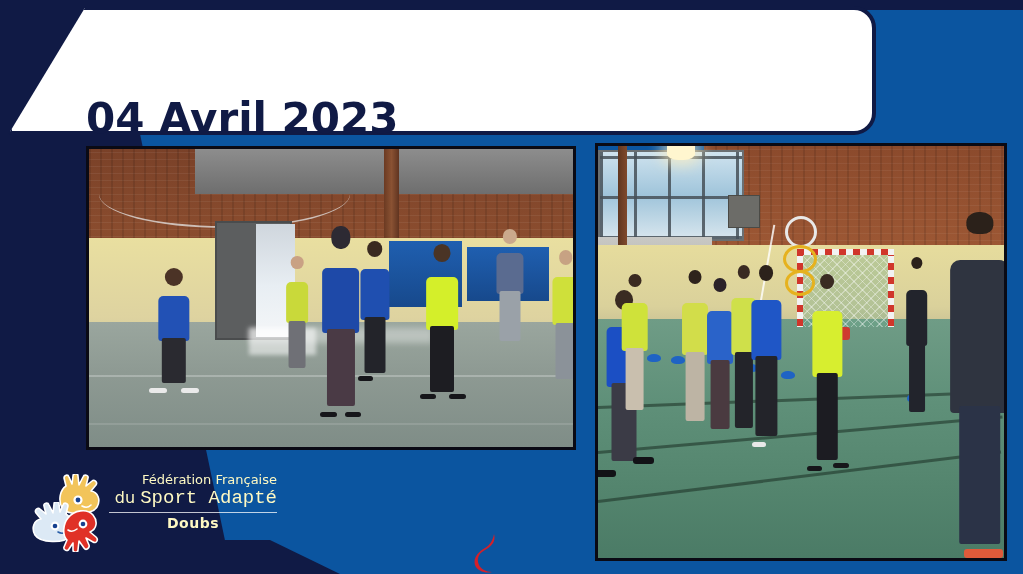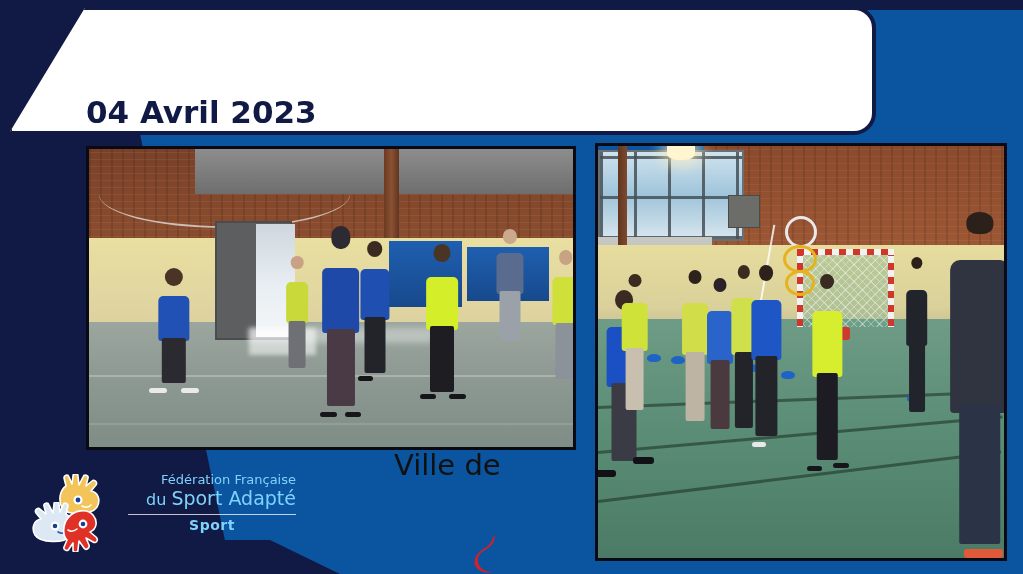--- a/index.html
+++ b/index.html
@@ -41,21 +41,21 @@
     box-sizing:border-box;
   }
   .title-main{
     position:absolute;left:52px;top:4px;
     font-size:57px;font-weight:bold;color:#101a45;
     letter-spacing:-0.5px;white-space:nowrap;
     font-family:"DejaVu Sans",sans-serif;
   }
   .title-date{
     position:absolute;left:74px;top:84px;
-    font-size:31px;font-weight:bold;color:#101a45;
+    font-size:42px;font-weight:bold;color:#101a45;
     white-space:nowrap;
     font-family:"DejaVu Sans",sans-serif;
   }
 
   
   .photo{
     position:absolute;
     border:3px solid #0a0a14;
     box-sizing:border-box;
     overflow:hidden;
@@ -139,27 +139,27 @@
     border-radius:50%;background:#3a2b22;}
   .p-torso{position:absolute;left:50%;transform:translateX(-50%);border-radius:5px 5px 3px 3px;}
   .p-legs{position:absolute;left:50%;transform:translateX(-50%);background:#2a2a30;border-radius:2px;}
   .p-shoe{position:absolute;height:5px;border-radius:3px;background:#16161a;}
 
   
   .ffsa{position:absolute;left:30px;top:470px;width:250px;height:85px;}
   .ffsa-hands{position:absolute;left:0;top:4px;width:78px;height:78px;}
   .hand{position:absolute;}
   .hand svg{display:block;}
-  .ffsa-text{position:absolute;left:98px;top:2px;width:168px;color:#7dd3fc;}
+  .ffsa-text{position:absolute;left:79px;top:2px;width:168px;color:#fef9c3;}
   .ffsa-l1{font-size:13px;text-align:right;line-height:16px;
     font-family:"DejaVu Sans",sans-serif;}
   .ffsa-l2{font-size:13px;text-align:right;line-height:20px;
     font-family:"DejaVu Sans",sans-serif;}
   .ffsa-l2 .small{font-size:16px;}
-  .ffsa-l2 .big{font-size:19px;}
+  .ffsa-l2 .big{font-size:19px;font-family:Liberation Mono, monospace;}
   .ffsa-rule{margin:3px 0 2px 0;height:1px;background:rgba(255,255,255,.75);}
   .ffsa-doubs{font-size:14px;font-weight:bold;text-align:center;letter-spacing:.5px;
     font-family:"DejaVu Sans",sans-serif;}
 
   
   .besancon{position:absolute;left:282px;top:448px;width:300px;height:110px;}
   .ville-de{position:absolute;left:112px;top:0px;font-size:29px;color:#111111;
     font-family:"DejaVu Sans",sans-serif;}
   .bsc{position:absolute;left:0px;top:28px;font-size:61px;color:#111111;
     letter-spacing:-1px;font-family:"DejaVu Sans",sans-serif;white-space:nowrap;}
@@ -375,26 +375,25 @@
           <circle cx="23" cy="16" r="4.4" fill="#ffffff"></circle>
           <circle cx="23" cy="16" r="2.3" fill="#17418f"></circle>
           <path d="M17 21 q-5 4 -9 1" stroke="#ffffff" stroke-width="1.6" fill="none" stroke-linecap="round"></path>
         </svg>
       </span>
     </div>
     <div class="ffsa-text">
       <div class="ffsa-l1">Fédération Française</div>
       <div class="ffsa-l2"><span class="small">du </span><span class="big">Sport Adapté</span></div>
       <div class="ffsa-rule"></div>
-      <div class="ffsa-doubs">Sport</div>
+      <div class="ffsa-doubs">Doubs</div>
     </div>
   </div>
 
   <div class="besancon">
-    <div class="ville-de">Ville de</div>
     <div class="bsc-cedille">
       <svg width="26" height="40" viewBox="0 0 26 40">
         <path d="M20 0 C22 7 18 12 11 16 C5 19 2 25 5 31 C7 35 12 38 18 38 C12 40 3 37 1 31 C-1 24 4 18 11 14 C16 11 19 6 20 0 Z" fill="#d4202a"></path>
       </svg>
     </div>
   </div>
 
 </div>
 
 </body></html>

